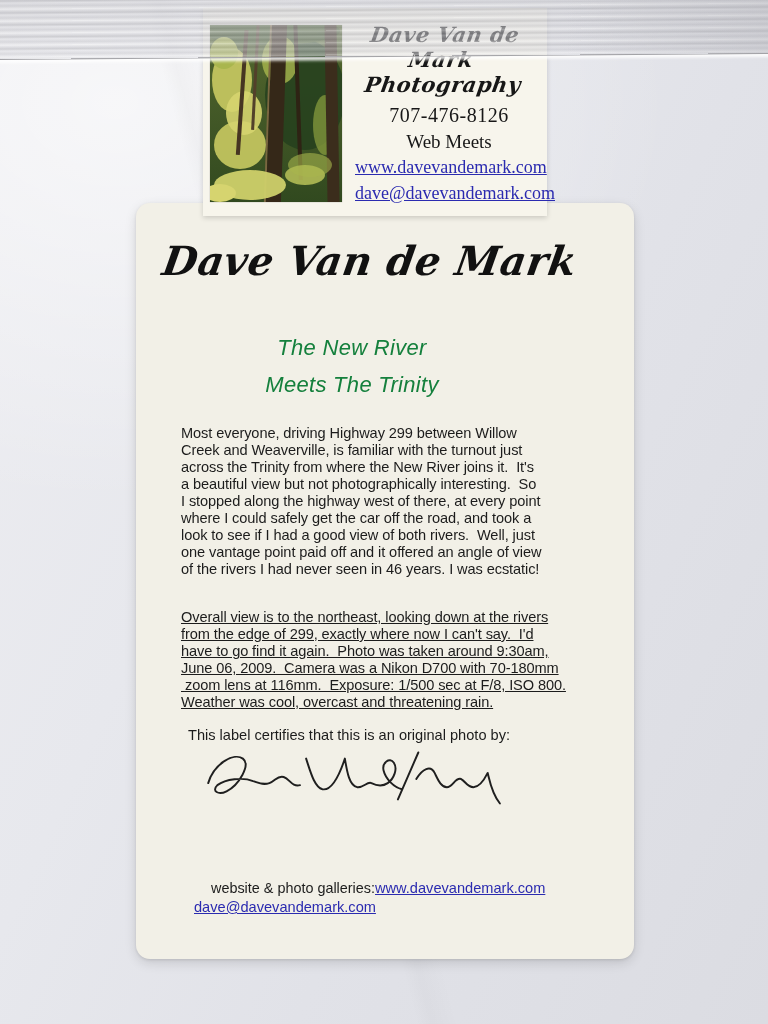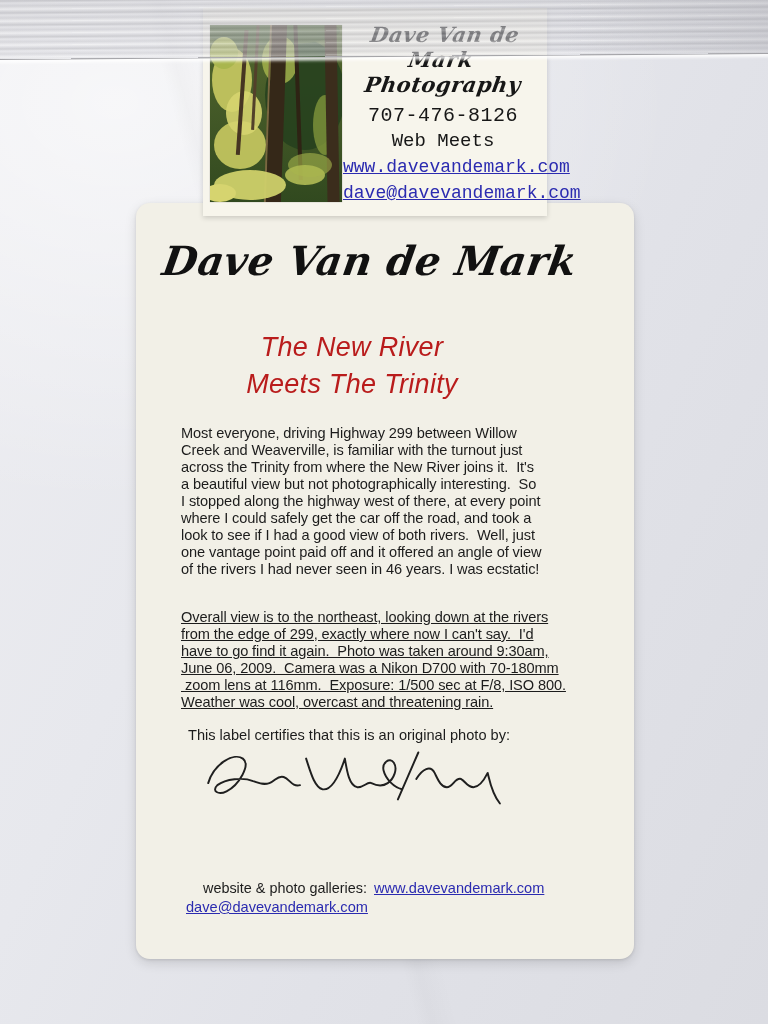--- a/index.html
+++ b/index.html
@@ -44,56 +44,56 @@
   .card-text{
     position:absolute;left:140px;top:8px;width:200px;
     text-align:center;color:#171717;
   }
   .script{
     font-family:"DejaVu Serif",serif;font-style:italic;font-weight:700;
     display:inline-block;transform:skewX(-9deg);
     letter-spacing:0.5px;
   }
   .card-script{font-size:21px;line-height:25px;padding-top:6px;}
-  .card-serif{font-family:Liberation Mono, monospace;font-size:19px;}
+  .card-serif{font-family:Liberation Serif, serif;font-size:19px;padding-left:12px;}
   .card-line{margin-top:3px;line-height:23px;}
   .card-phone{font-size:20px;margin-top:7px;letter-spacing:0.5px;}
   a.link, .link{
     color:#2b2bb0;text-decoration:underline;cursor:pointer;
   }
   .card-link{font-size:18px;}
 
   
   .main-label{
     position:absolute;left:136px;top:203px;width:498px;height:756px;z-index:1;
     background:#f2f0e7;border-radius:14px;
     box-shadow:0 4px 12px rgba(0,0,0,0.13), 0 1px 3px rgba(0,0,0,0.10);
     color:#1e1e1e;
   }
   .artist-script{
     position:absolute;top:34px;left:0;width:468px;text-align:center;
     font-size:40px;color:#111;
   }
   .print-title{
     position:absolute;top:126px;left:0;width:432px;text-align:center;
-    font-style:italic;font-size:27px;line-height:37px;font-weight:400;
-    letter-spacing:0.3px;color:#b91c1c;
+    font-style:italic;font-size:22px;line-height:37px;font-weight:400;
+    letter-spacing:0.3px;color:#15803d;
   }
   .para{
     position:absolute;white-space:pre-wrap;
     font-size:14.6px;line-height:17px;letter-spacing:-0.1px;color:#1c1c1c;
   }
   .para1{top:222px;left:45px;width:430px;}
   .para2{top:406px;left:45px;width:440px;text-decoration:underline;}
   .certify{position:absolute;top:524px;left:52px;font-size:14.6px;color:#1c1c1c;text-align:center;}
   .signature{position:absolute;top:543px;left:62px;width:306px;height:64px;}
   .para3{top:595px;left:36px;width:452px;}
   .contact{
-    position:absolute;top:676px;left:50px;width:402px;
-    display:grid;grid-template-columns:181px auto;column-gap:7px;
+    position:absolute;top:676px;left:58px;width:402px;
+    display:grid;grid-template-columns:181px auto;
     font-size:14.4px;line-height:19px;
   }
   .contact .lbl{text-align:right;color:#1c1c1c;}
   .contact .lnk{text-align:left;font-size:14.6px;}
 </style>
 </head>
 <body>
 
 <div class="scene">
 

